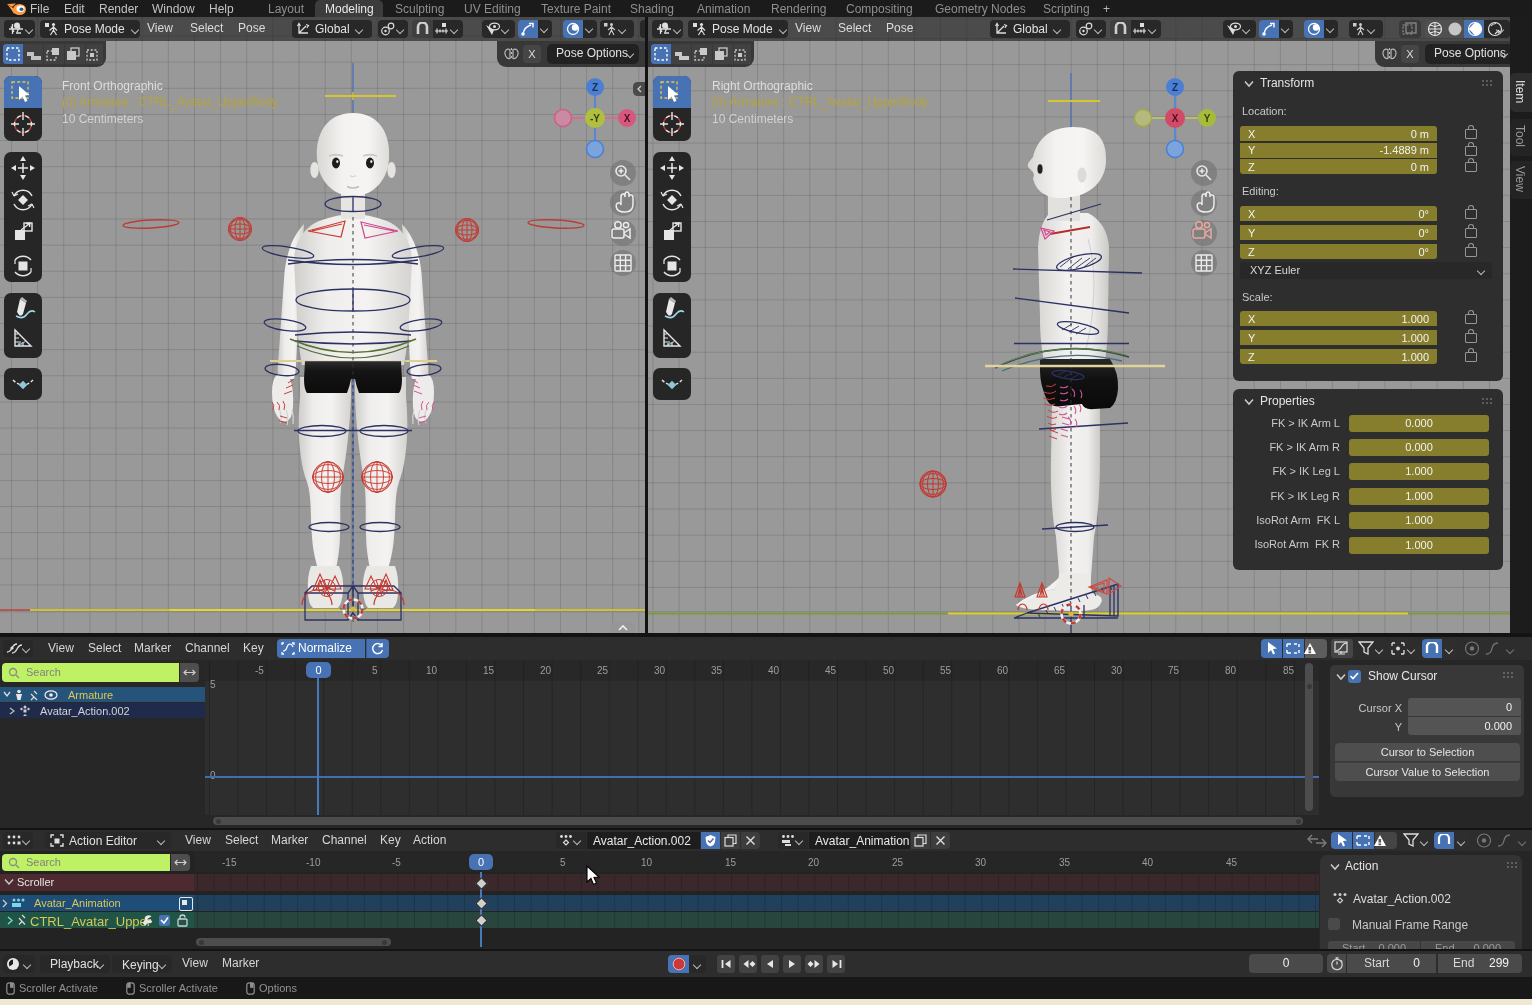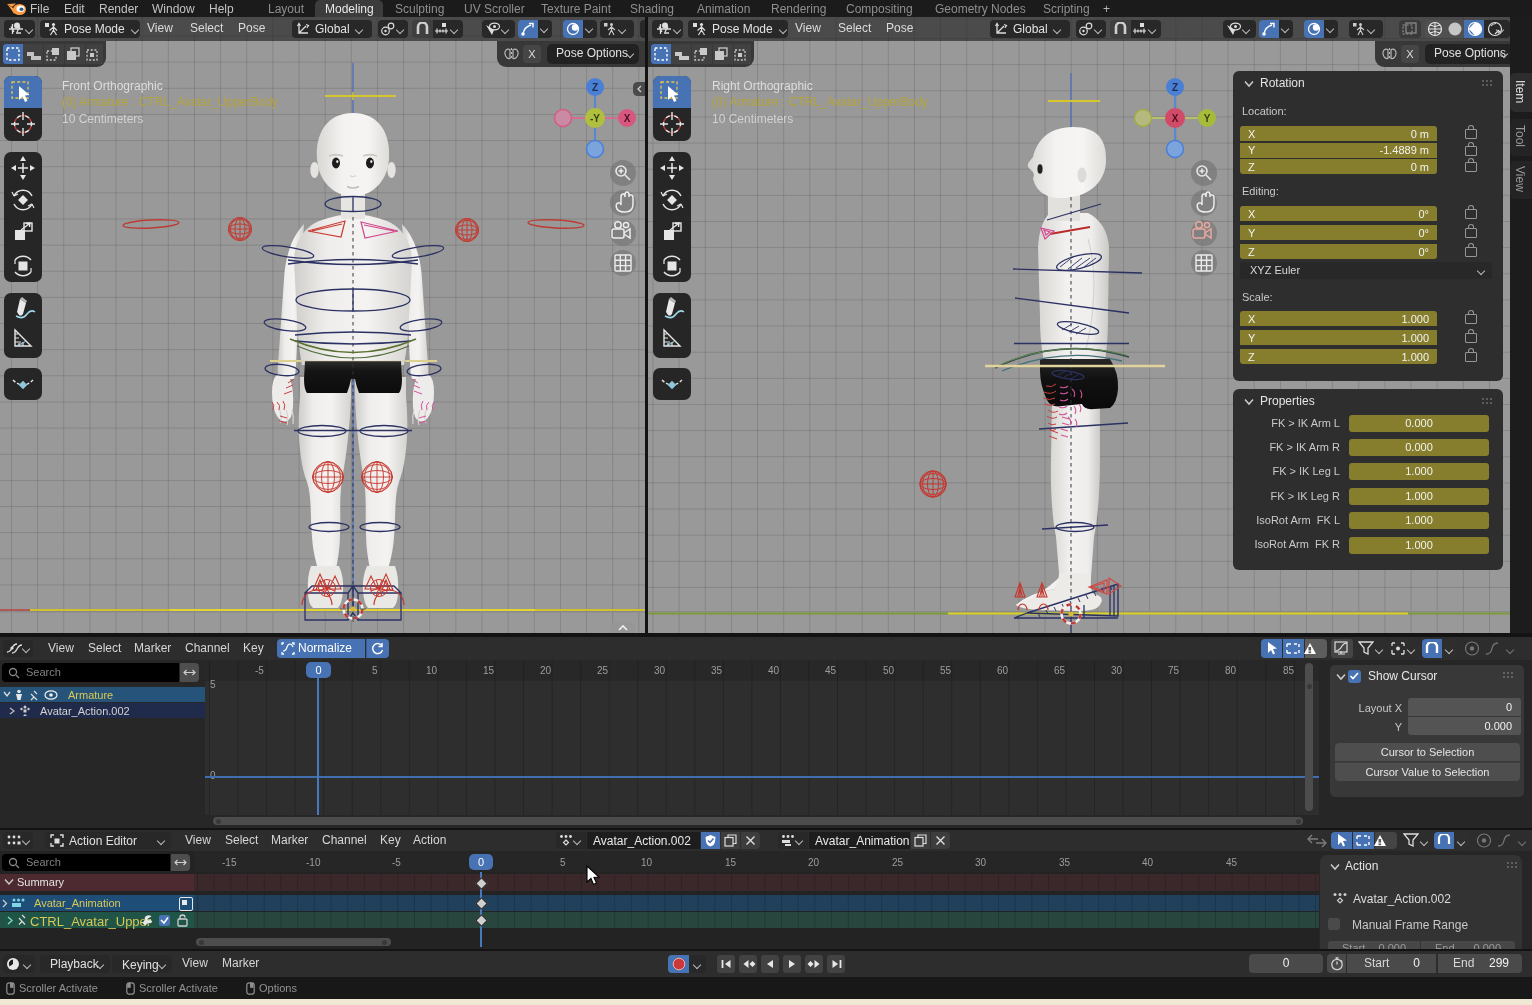--- a/index.html
+++ b/index.html
@@ -32,21 +32,21 @@
   .olive .val{position:absolute;right:8px;top:1.5px;}
   .olive .cval{position:absolute;width:100%;text-align:center;top:2px;}
   .plabel{position:absolute;color:#c9c9c9;font-size:11px;}
   .lock{position:absolute;width:10px;height:8px;border:1.2px solid #969696;border-radius:1px;}
   .lock:before{content:"";position:absolute;left:1.6px;top:-5px;width:4px;height:4px;
     border:1.2px solid #969696;border-bottom:none;border-radius:3px 3px 0 0;}
   
   .ehdr{position:absolute;background:#2d2d2d;}
   .emenu{position:absolute;color:#d6d6d6;font-size:12px;}
   .ebtn{position:absolute;background:#282828;border-radius:4px;color:#e0e0e0;font-size:12px;}
-  .searchbox{position:absolute;background:#000000;border-radius:4px 0 0 4px;color:#808080;font-size:11px;}
+  .searchbox{position:absolute;background:#bef264;border-radius:4px 0 0 4px;color:#808080;font-size:11px;}
   .num{position:absolute;color:#9d9d9d;font-size:10px;}
   .fbadge{position:absolute;background:#4772b3;border-radius:5px;color:#fff;font-size:11px;text-align:center;}
   .kdia{position:absolute;width:7px;height:7px;background:#cfcfcf;border:1px solid #111;transform:rotate(45deg);}
   .icobox{position:absolute;border-radius:3px;}
 </style>
 </head>
 <body>
 <div id="root">
 
   <div class="abs" id="topbar"></div>
@@ -59,21 +59,21 @@
     <path d="M1,3 Q6,9 8,13 L10,9 Z" fill="#ff9b3f"></path>
   </svg>
   <div class="txt tbmenu" style="left:30px">File</div>
   <div class="txt tbmenu" style="left:64px">Edit</div>
   <div class="txt tbmenu" style="left:99px">Render</div>
   <div class="txt tbmenu" style="left:152px">Window</div>
   <div class="txt tbmenu" style="left:209px">Help</div>
   <div class="txt tbtab" style="left:268px">Layout</div>
   <div class="txt tbtab act" style="left:325px">Modeling</div>
   <div class="txt tbtab" style="left:395px">Sculpting</div>
-  <div class="txt tbtab" style="left:464px">UV Scroller</div>
+  <div class="txt tbtab" style="left:464px">UV Editing</div>
   <div class="txt tbtab" style="left:541px">Texture Paint</div>
   <div class="txt tbtab" style="left:630px">Shading</div>
   <div class="txt tbtab" style="left:697px">Animation</div>
   <div class="txt tbtab" style="left:771px">Rendering</div>
   <div class="txt tbtab" style="left:846px">Compositing</div>
   <div class="txt tbtab" style="left:935px">Geometry Nodes</div>
   <div class="txt tbtab" style="left:1043px">Scripting</div>
   <div class="txt tbtab" style="left:1103px;color:#b5b5b5">+</div>
 
   <div class="abs" id="lview" style="left:0;top:17px;width:645px;height:616px;overflow:hidden;
@@ -802,21 +802,21 @@
         <path d="M-8,8 A16,16 0 0 0 4,2" fill="#a8cfe0" stroke="none" opacity="0.8"></path>
       </g>
       <g transform="translate(19,308)">
         <path d="M-10,-4 Q0,6 10,-4" stroke="#e5e5e5" stroke-width="1.4" fill="none" stroke-dasharray="3,2"></path>
         <rect x="-3" y="-2" width="6" height="6" transform="rotate(45 0 1)" fill="#8fc7dc"></rect>
       </g>
     </svg>
 
     <div class="npanel" style="left:585px;top:54px;width:270px;height:310px"></div>
     <div class="npanel" style="left:585px;top:372px;width:270px;height:181px"></div>
-    <div class="txt" style="left:612px;top:59px;font-size:12px;color:#e4e4e4">Rotation</div>
+    <div class="txt" style="left:612px;top:59px;font-size:12px;color:#e4e4e4">Transform</div>
     <svg class="abs" style="left:596px;top:63px" width="10" height="8">
         <path d="M1,1.5 L5,6 L9,1.5" stroke="#ccc" stroke-width="1.5" fill="none"></path>
       </svg>
     <svg class="abs" style="left:833px;top:62px" width="14" height="8" opacity="0.5">
       <g fill="#aaa">
           <circle cx="2" cy="2" r="1"></circle>
           <circle cx="6" cy="2" r="1"></circle>
           <circle cx="10" cy="2" r="1"></circle>
           <circle cx="2" cy="6" r="1"></circle>
           <circle cx="6" cy="6" r="1"></circle>
@@ -1078,21 +1078,21 @@
     <svg class="abs" style="left:1502px;top:34px" width="14" height="8" opacity="0.5">
       <g fill="#aaa">
           <circle cx="2" cy="2" r="1"></circle>
           <circle cx="6" cy="2" r="1"></circle>
           <circle cx="10" cy="2" r="1"></circle>
           <circle cx="2" cy="6" r="1"></circle>
           <circle cx="6" cy="6" r="1"></circle>
           <circle cx="10" cy="6" r="1"></circle>
         </g>
     </svg>
-    <div class="txt plabel" style="left:1340px;top:65px;width:62px;text-align:right">Layout X</div>
+    <div class="txt plabel" style="left:1340px;top:65px;width:62px;text-align:right">Cursor X</div>
     <div class="abs" style="left:1408px;top:61px;width:113px;height:18px;background:#545454;border-radius:3px 3px 0 0;color:#f0f0f0;font-size:11px">
         <span style="position:absolute;right:9px;top:2.5px">0</span>
       </div>
     <div class="txt plabel" style="left:1340px;top:84px;width:62px;text-align:right">Y</div>
     <div class="abs" style="left:1408px;top:80px;width:113px;height:18px;background:#545454;border-radius:0 0 3px 3px;color:#f0f0f0;font-size:11px">
         <span style="position:absolute;right:9px;top:2.5px">0.000</span>
       </div>
     <div class="abs" style="left:1335px;top:106px;width:185px;height:18px;background:#4e4e4e;border-radius:4px 4px 0 0;color:#e5e5e5;font-size:11px;text-align:center;line-height:18px">Cursor to Selection</div>
     <div class="abs" style="left:1335px;top:125px;width:185px;height:18px;background:#4e4e4e;border-radius:0 0 4px 4px;border-top:1px solid #404040;color:#e5e5e5;font-size:11px;text-align:center;line-height:18px">Cursor Value to Selection</div>
   </div>
@@ -1245,21 +1245,21 @@
         <path d="M1,4.5 L12,4.5 M3.5,2 L1,4.5 L3.5,7 M9.5,2 L12,4.5 L9.5,7" stroke="#ccc" stroke-width="1.2" fill="none"></path>
       </svg>
     </div>
 
     <div class="abs" style="left:0;top:44px;width:194px;height:17px;background:#4d2a2f"></div>
     <div class="abs" style="left:194px;top:44px;width:1125px;height:17px;background:#3b282b;
       background-image:linear-gradient(to right,rgba(0,0,0,0.18) 1px,transparent 1px);background-size:16.7px 100%;background-position:3px 0"></div>
     <svg class="abs" style="left:4px;top:48px" width="10" height="8">
         <path d="M1,1.5 L5,6 L9,1.5" stroke="#ccc" stroke-width="1.4" fill="none"></path>
       </svg>
-    <div class="txt" style="left:17px;top:46px;font-size:11px;color:#e4e4e4">Summary</div>
+    <div class="txt" style="left:17px;top:46px;font-size:11px;color:#e4e4e4">Scroller</div>
     <div class="abs" style="left:0;top:65px;width:194px;height:16px;background:#1e4e78"></div>
     <div class="abs" style="left:194px;top:65px;width:1125px;height:16px;background:#21405c;
       background-image:linear-gradient(to right,rgba(0,0,0,0.18) 1px,transparent 1px);background-size:16.7px 100%;background-position:3px 0"></div>
     <svg class="abs" style="left:2px;top:68px" width="30" height="11" viewBox="0 0 30 11">
       <path d="M1,2 L4.5,5.5 L1,9" stroke="#ccc" stroke-width="1.3" fill="none"></path>
       <g fill="#7fd4e8">
           <circle cx="12" cy="2" r="1.5"></circle>
           <circle cx="16.5" cy="2" r="1.5"></circle>
           <circle cx="21" cy="2" r="1.5"></circle>
           <rect x="10" y="5" width="9" height="4"></rect>

